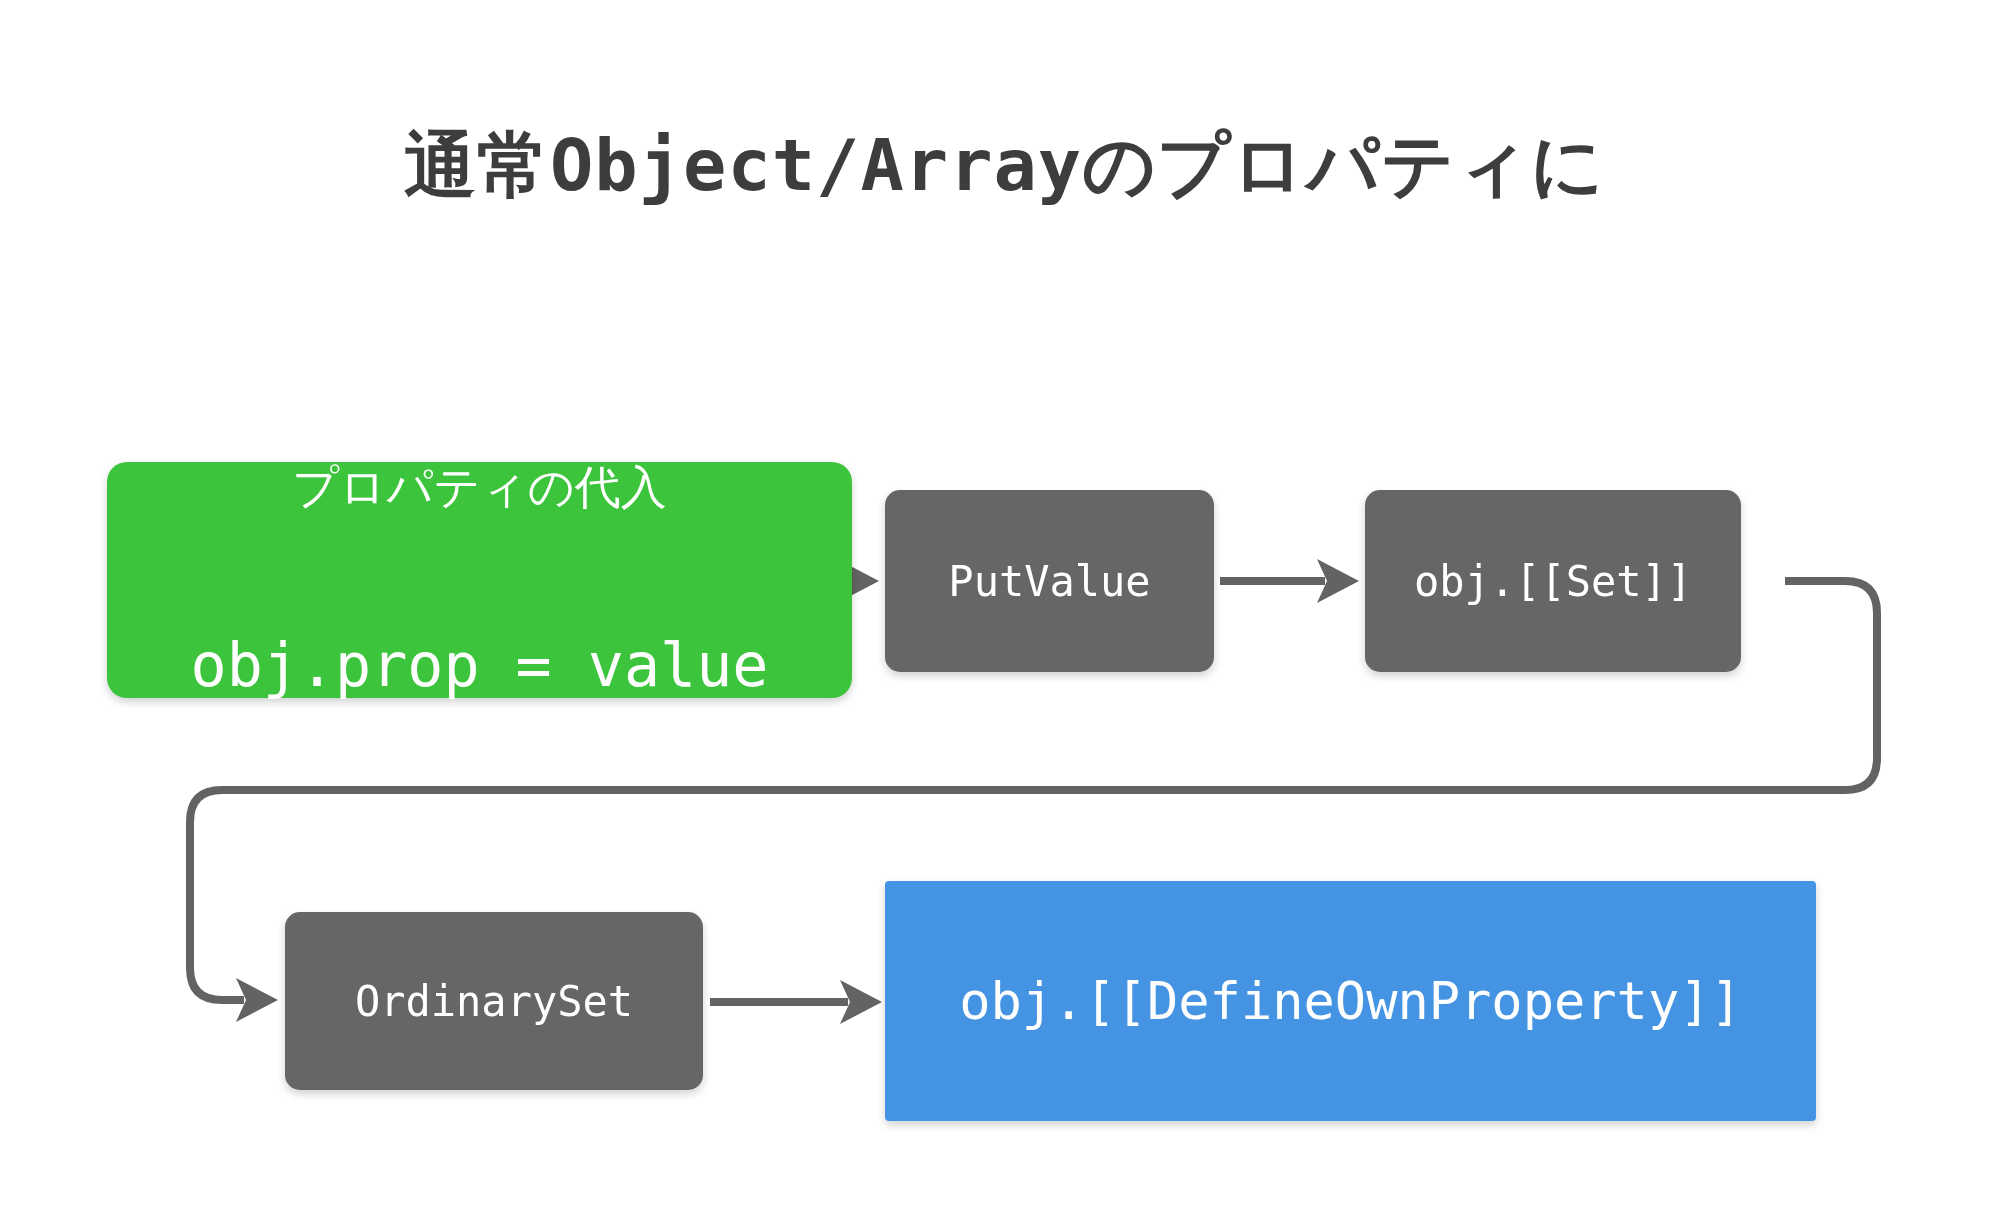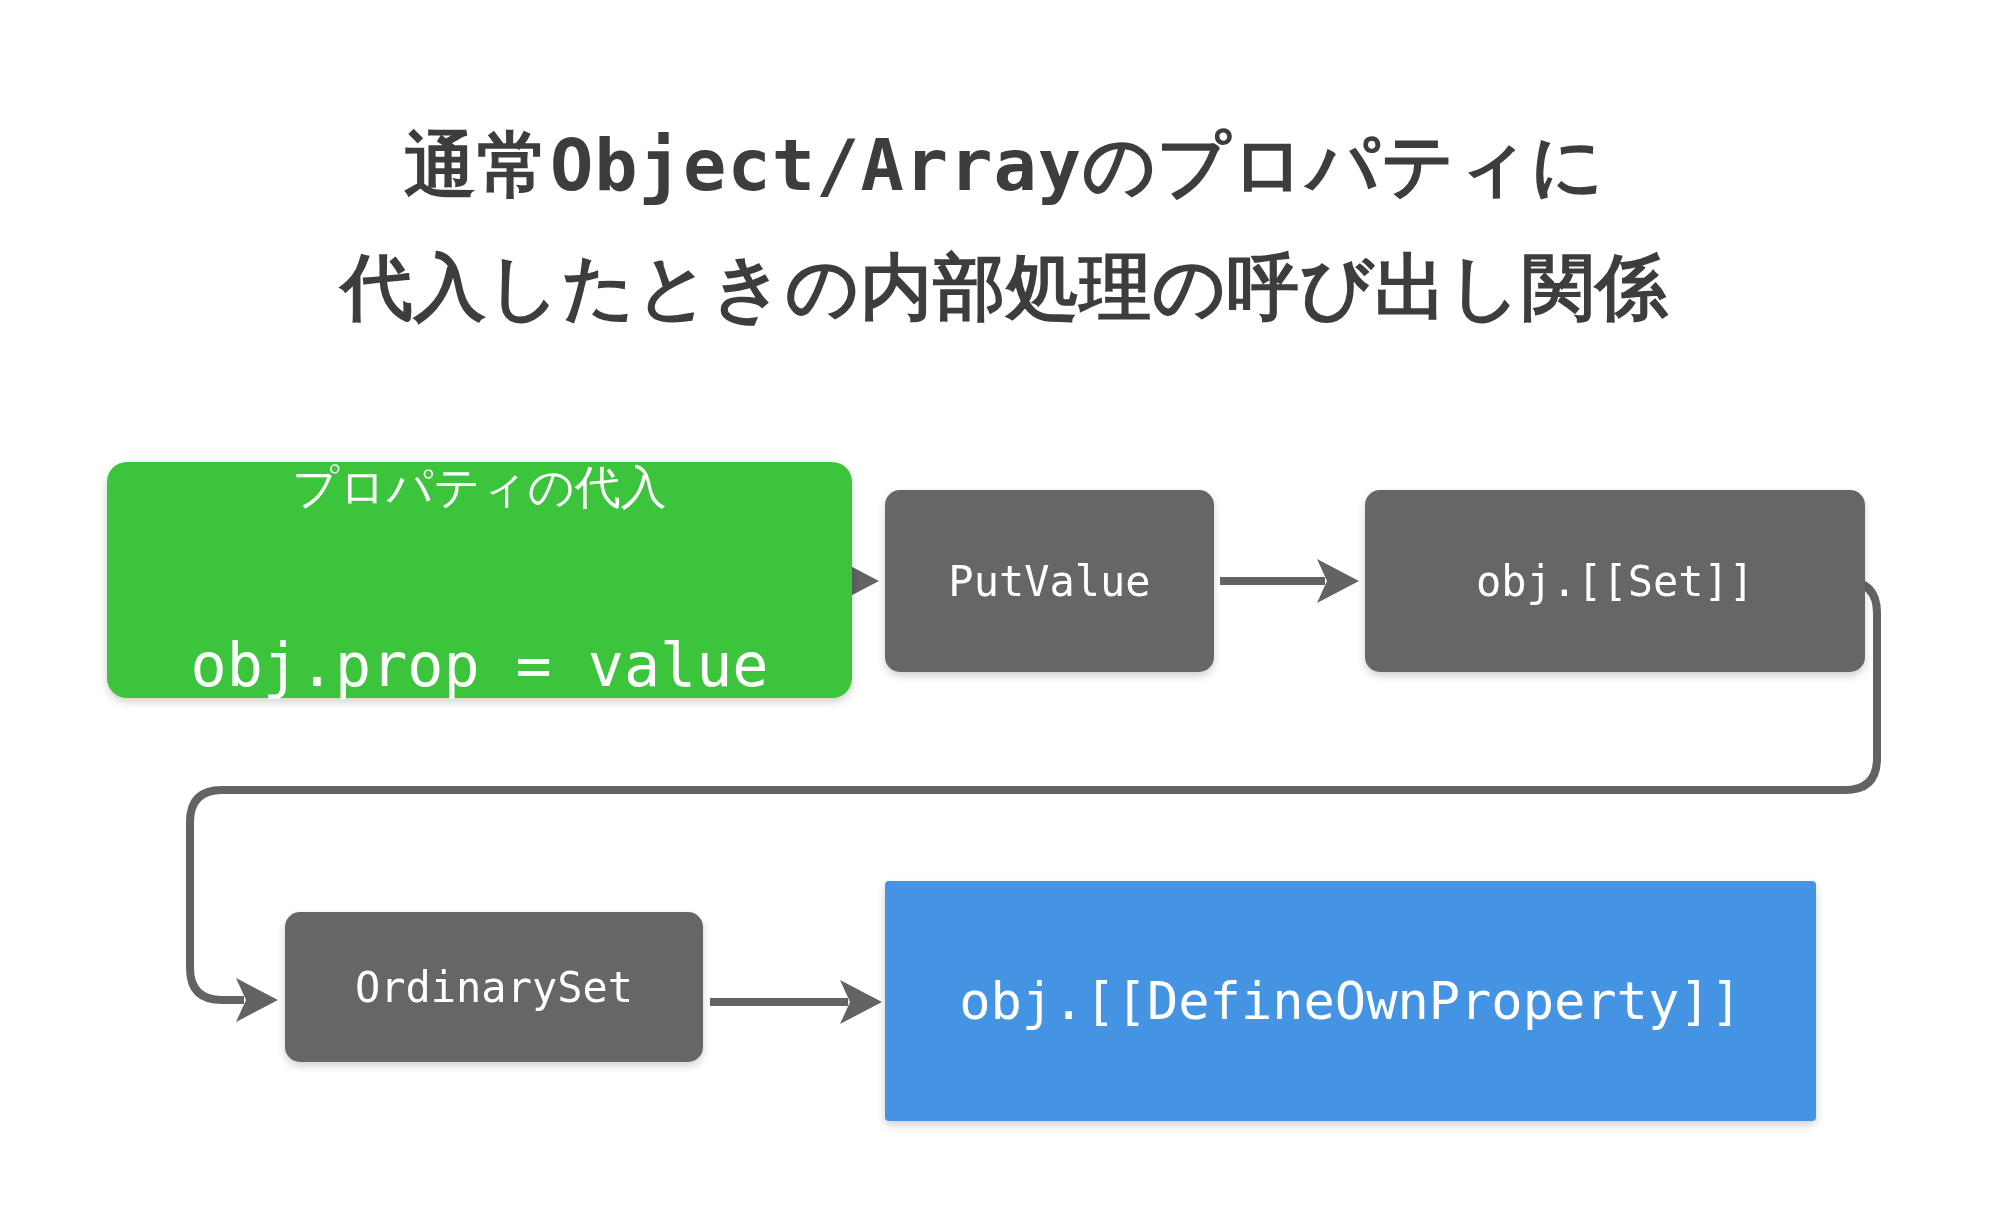--- a/index.html
+++ b/index.html
@@ -37,22 +37,22 @@
   .node-green  { left:107px; top:462px; width:745px; height:236px; border-radius:20px; background:#3cc43c; gap:10px;justify-content:space-between; }
   .node-green .jp   { font-size:46px; line-height:1.1; font-family:"DejaVu Sans",sans-serif; }
   .node-green .code { font-size:60px; line-height:1.1; font-family:"DejaVu Sans Mono",monospace; }
   .node-gray {
     background:#666666;
     border-radius:15px;
     font-family:"DejaVu Sans Mono",monospace;
     font-size:42px;
   }
   .node-putvalue    { left:885px;  top:490px; width:329px; height:182px;text-align:right; }
-  .node-objset      { left:1365px; top:490px; width:500px; height:182px; }
-  .node-ordinaryset { left:285px;  top:912px; width:418px; height:150px; }
+  .node-objset      { left:1365px; top:490px; width:376px; height:182px; }
+  .node-ordinaryset { left:285px;  top:912px; width:418px; height:178px; }
   .node-blue {
     left:885px; top:881px; width:931px; height:240px;
     border-radius:4px;
     background:#4594e4;
     font-family:"DejaVu Sans Mono",monospace;
     font-size:52px;
   }
   svg.edges {
     position:absolute;
     left:0; top:0;
@@ -66,21 +66,20 @@
   }
   svg.edges .head { fill:#636363; stroke:none; }
 </style>
 </head>
 <body>
 
 <div class="canvas">
 
   <div class="title">
     <div>通常Object/Arrayのプロパティに</div>
-    <div>代入したときの内部処理の呼び出し関係</div>
   </div>
 
   <svg class="edges" viewBox="0 0 2009 1226" aria-hidden="true">
 
     <g>
       <path class="shaft" d="M740,581 H845"></path>
       <polygon class="head" points="879,581 837,559 847,581 837,603"></polygon>
     </g>
 
     <g>

